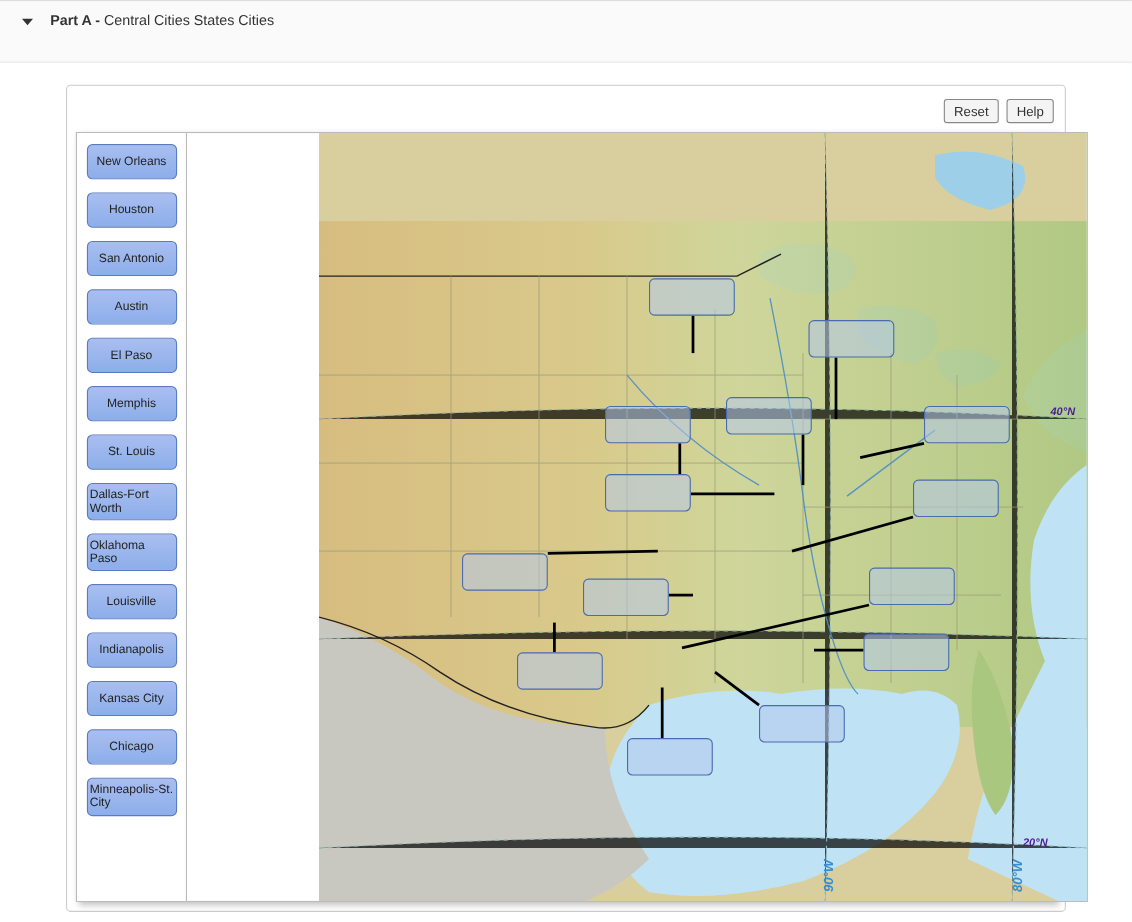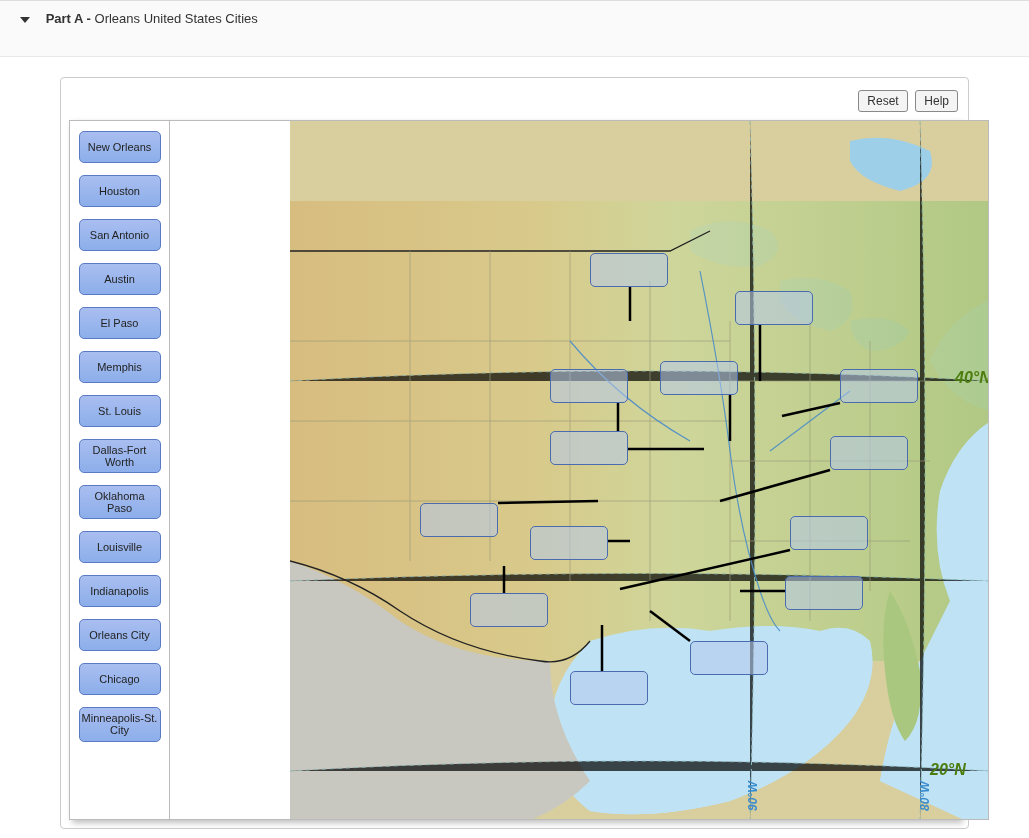--- a/index.html
+++ b/index.html
@@ -73,21 +73,21 @@
   .chip {
     width: 82px;
     min-height: 32px;
     margin: 4px auto 12px auto;
     background: linear-gradient(#a9bef0, #8caeea);
     border: 1px solid #5a7bc4;
     border-radius: 5px;
     display: flex;
     align-items: center;
     justify-content: center;
-    text-align: center;
+    text-align: left;
     font-size: 11px;
     line-height: 1.1;
     padding: 4px 2px;
     color: #222;
     cursor: move;
   }
   .map-area {
     position: absolute;
     left: 100px; top: 0;
     right: 0; bottom: 0;
@@ -101,23 +101,23 @@
   .drop {
     position: absolute;
     width: 78px; height: 34px;
     border: 1px solid #4a6bb0;
     border-radius: 5px;
     background: rgba(180,200,235,0.55);
     cursor: pointer;
   }
   .lat-label {
     position: absolute;
-    font-size: 16px;
+    font-size: 10px;
     font-weight: bold;
-    color: #4d7c0f;
+    color: #4c1d95;
     font-style: italic;
   }
   .lon-label {
     position: absolute;
     font-size: 12px;
     font-weight: bold;
     color: #3a8ccc;
     font-style: italic;
     transform: rotate(-90deg);
     transform-origin: left top;
@@ -127,21 +127,21 @@
     stroke-width: 2.5;
     fill: none;
   }
 </style>
 </head>
 <body>
 
 <div class="top-bar">
   <span class="collapse-icon"></span>
   <span class="part-label">Part A -</span>
-  <span class="part-title">Orleans United States Cities</span>
+  <span class="part-title">Central Cities States Cities</span>
 </div>
 
 <div class="work-area">
   <div class="btn-row">
     <span class="btn">Reset</span>
     <span class="btn">Help</span>
   </div>
 
   <div class="stage-wrap">
     <div class="stage">
@@ -151,21 +151,21 @@
         <div class="chip">Houston</div>
         <div class="chip">San Antonio</div>
         <div class="chip">Austin</div>
         <div class="chip">El Paso</div>
         <div class="chip">Memphis</div>
         <div class="chip">St. Louis</div>
         <div class="chip">Dallas-Fort Worth</div>
         <div class="chip">Oklahoma Paso</div>
         <div class="chip">Louisville</div>
         <div class="chip">Indianapolis</div>
-        <div class="chip">Orleans City</div>
+        <div class="chip">Kansas City</div>
         <div class="chip">Chicago</div>
         <div class="chip">Minneapolis-St. City</div>
       </div>
 
       <div class="map-area">
         <svg class="map-svg" viewBox="0 0 700 700">
 
           <rect x="0" y="0" width="700" height="700" fill="#bfe3f5"></rect>
 
           <radialGradient id="cloud" cx="0.6" cy="0.85" r="0.5">

